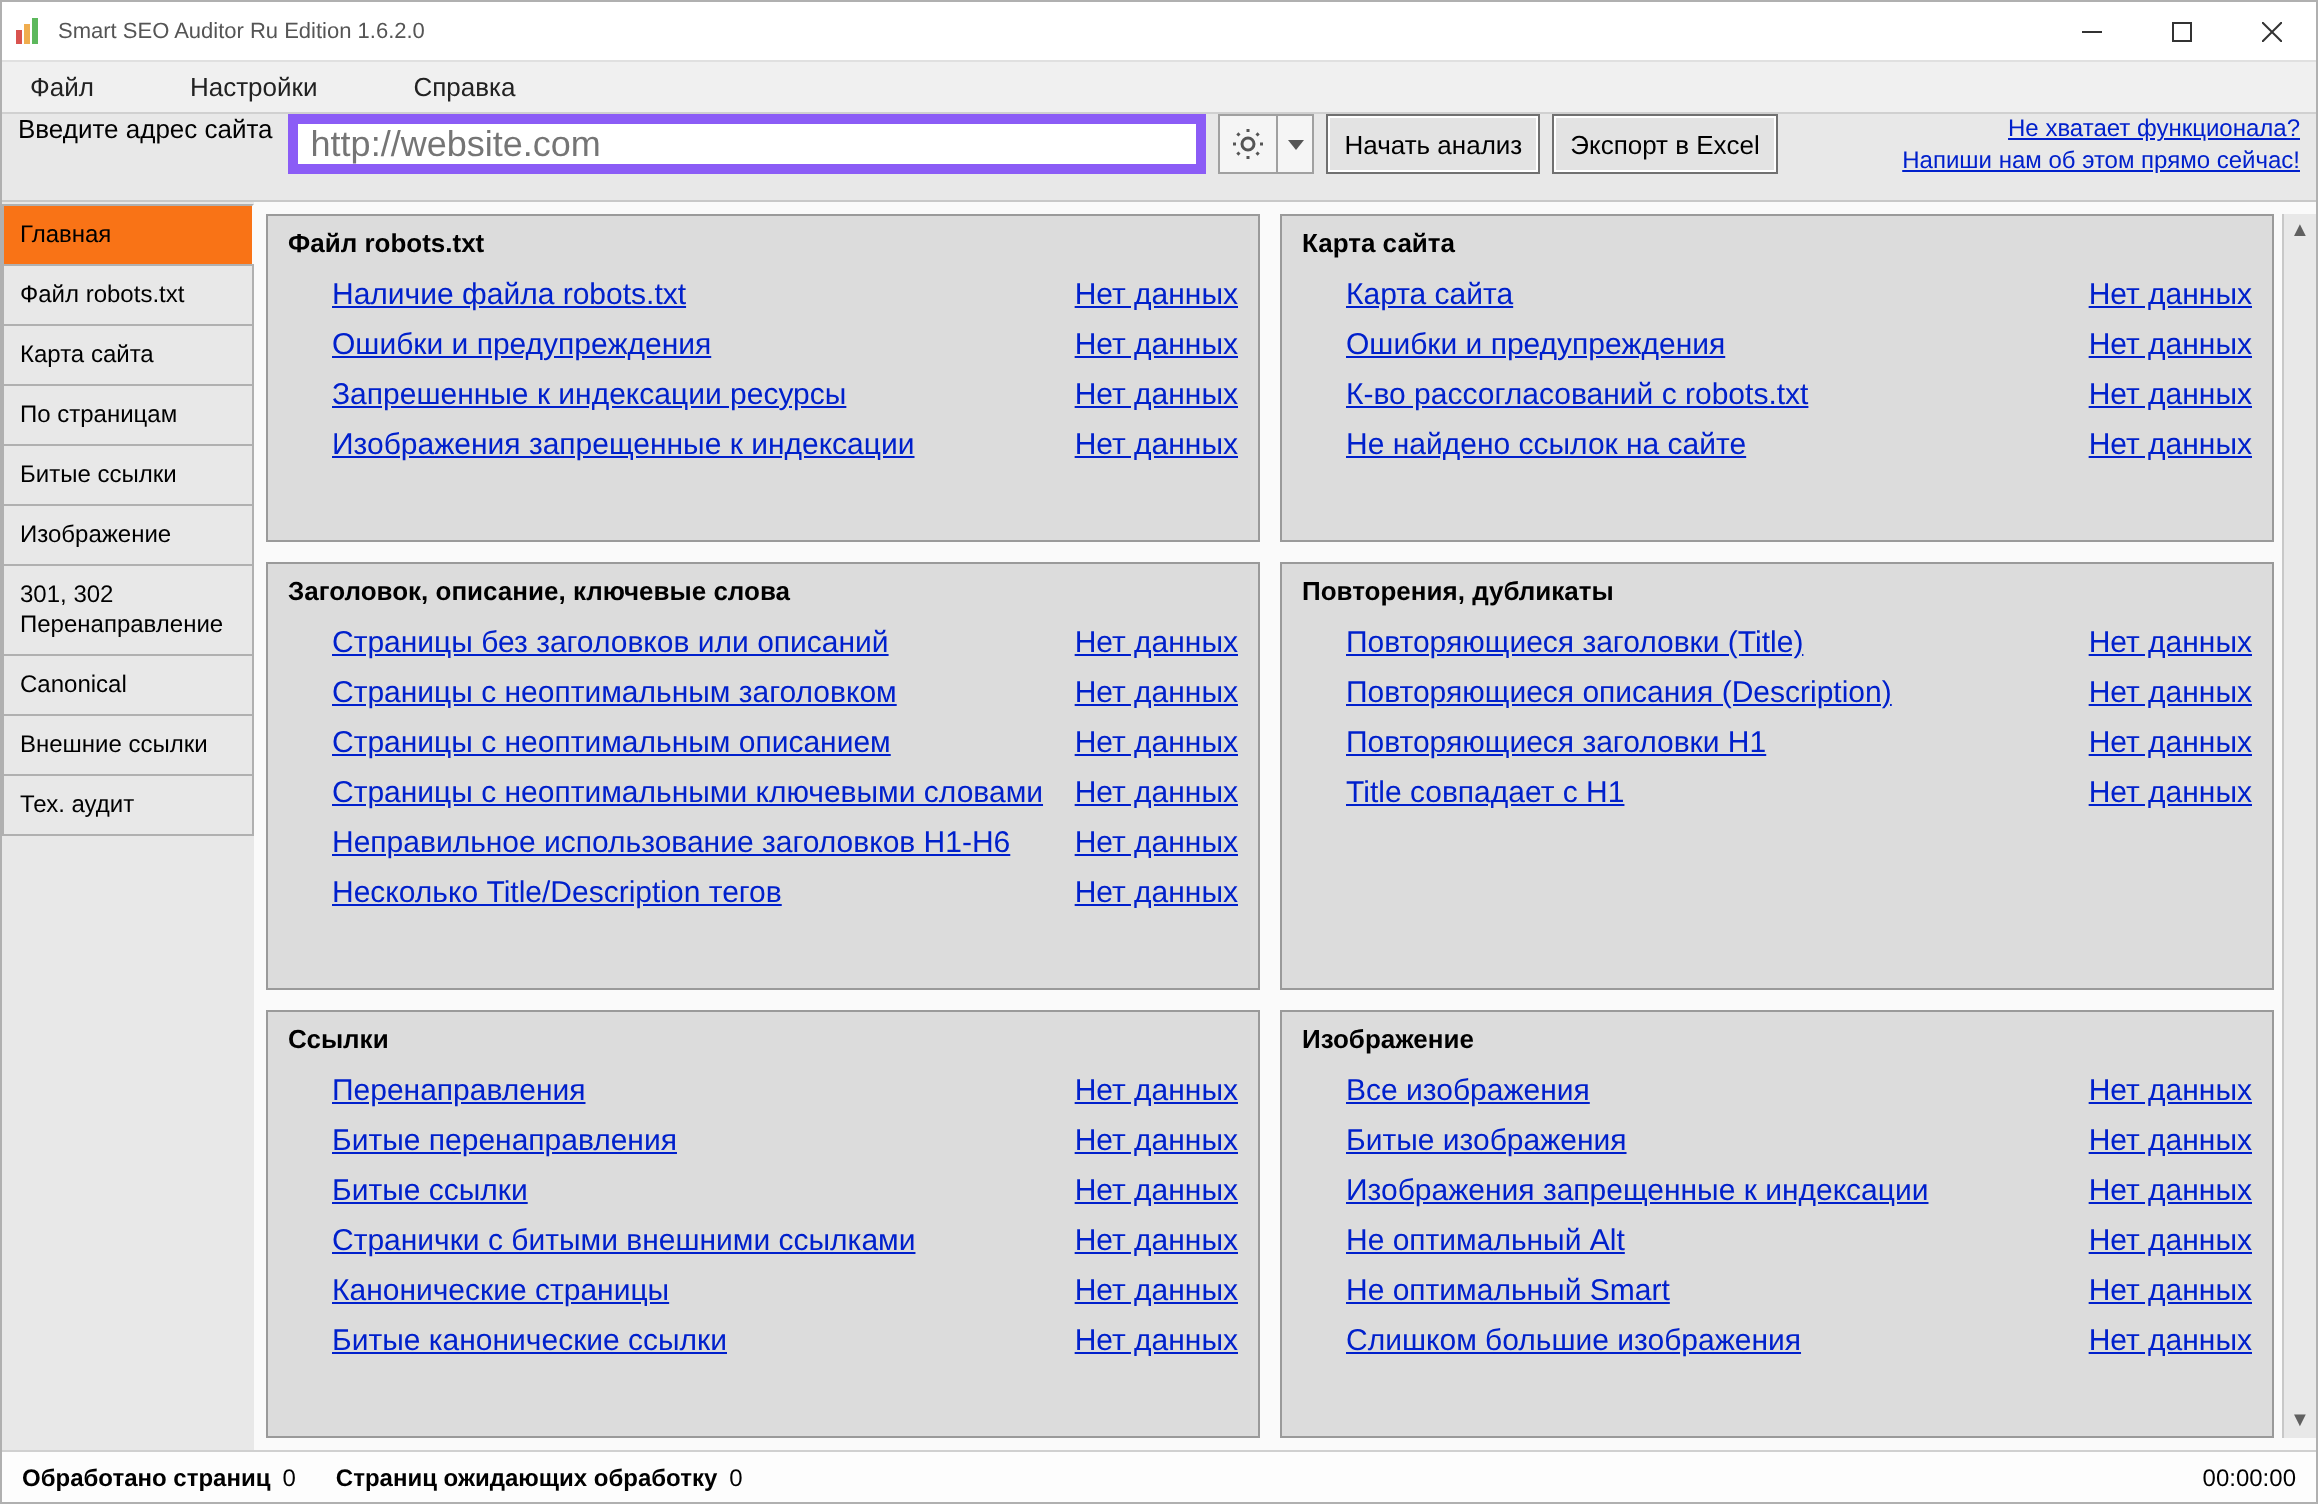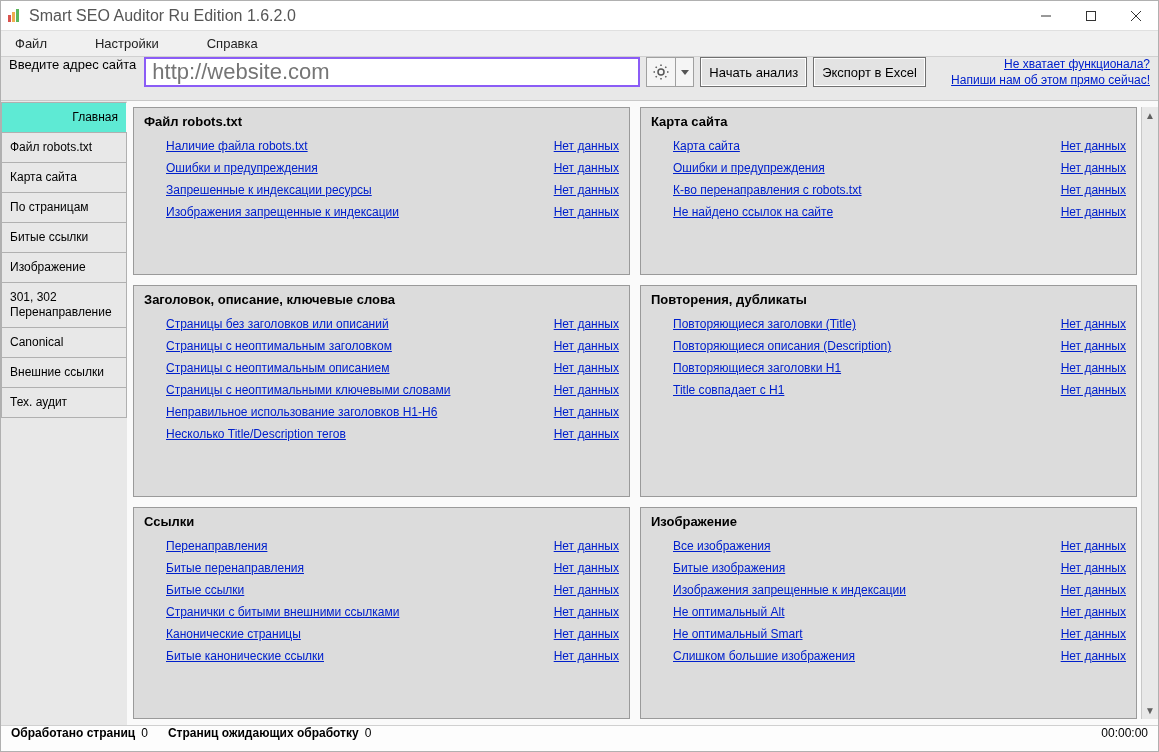--- a/index.html
+++ b/index.html
@@ -16,21 +16,21 @@
 
 .titlebar {
   height: 30px;
   background: #fff;
   display: flex;
   align-items: center;
   padding-left: 6px;
   border-bottom: 1px solid #e0e0e0;
 }
 .titlebar .icon { width: 16px; height: 16px; margin-right: 6px; }
-.titlebar .title { flex: 1; color: #555; font-size: 16px; }
+.titlebar .title { flex: 1; color: #555; font-size: 11px; }
 .titlebar .controls { display: flex; }
 .titlebar .controls .ctl {
   width: 45px; height: 29px; display:flex; align-items:center; justify-content:center;
   color:#555; font-size:14px;
 }
 
 
 .menubar {
   height: 26px;
   background: #f0f0f0;
@@ -48,24 +48,24 @@
 .toolbar {
   height: 44px;
   background: #e8e8e8;
   display: flex;
   padding: 0 8px;
   border-bottom: 1px solid #c8c8c8;
   font-size: 13px;
 }
 .toolbar .url-label { margin-right: 8px; }
 .toolbar .url-input {
-  width: 496px; height: 30px;
-  font-size: 22px; color:#888;
+  width: 459px; height: 30px;
+  font-size: 18px; color:#888;
   padding: 0 6px;
-  border: 2px solid #8b5cf6;
+  border: 5px solid #8b5cf6;
   background: #fff;
 }
 .toolbar .settings-btn, .toolbar .settings-drop {
   height:30px; border:1px solid #a0a0a0; background:#f5f5f5;
   display:flex; align-items:center; justify-content:center;
 }
 .toolbar .settings-btn { width:30px; margin-left:6px; }
 .toolbar .settings-drop { width:18px; border-left:none; }
 .toolbar .btn {
   height:30px; padding:0 8px; margin-left:6px;
@@ -96,23 +96,22 @@
   padding:7px 8px;
   border:1px solid #b0b0b0;
   border-right:1px solid #b0b0b0;
   background:#e8e8e8;
   font-size:12px;
   line-height:1.25;
   cursor:pointer;
   margin-top:-1px;
 }
 .sidebar .tab.active {
-  background:#5eead4;
+  background:#f97316;
   border-right:1px solid #fafafa;
-  text-align:right;
 }
 
 
 .content {
   flex:1;
   background:#fafafa;
   padding:6px 0 6px 6px;
   display:flex;
   gap:0;
 }
@@ -142,28 +141,28 @@
   padding:6px 10px 10px 10px;
 }
 .panel .ph {
   font-weight:bold; font-size:13px; margin-bottom:10px;
 }
 .panel .row {
   display:flex; justify-content:space-between;
   margin:0 0 8px 22px;
 }
 .panel .row:last-child{ margin-bottom:0; }
-.panel .row a { color:#0020cc; text-decoration:underline; font-size:12px; }
+.panel .row a { color:#0020cc; text-decoration:underline; font-size:15px; }
 
 
 .statusbar {
   height:26px;
   background:#fdfdfd;
   border-top:1px solid #d0d0d0;
-  display:flex; 
+  display:flex; align-items:center;
   padding:0 10px;
   font-size:12px;
 }
 .statusbar .stat { margin-right:6px; }
 .statusbar .stat b { font-weight:bold; }
 .statusbar .time { margin-left:auto; }
 
 svg { display:block; }
 </style>
 </head>
@@ -263,21 +262,21 @@
           <div class="ph">Карта сайта</div>
           <div class="row">
             <a>Карта сайта</a>
             <a>Нет данных</a>
           </div>
           <div class="row">
             <a>Ошибки и предупреждения</a>
             <a>Нет данных</a>
           </div>
           <div class="row">
-            <a>К-во перенаправления с robots.txt</a>
+            <a>К-во рассогласований с robots.txt</a>
             <a>Нет данных</a>
           </div>
           <div class="row">
             <a>Не найдено ссылок на сайте</a>
             <a>Нет данных</a>
           </div>
         </div>
         <div class="panel">
           <div class="ph">Заголовок, описание, ключевые слова</div>
           <div class="row">

